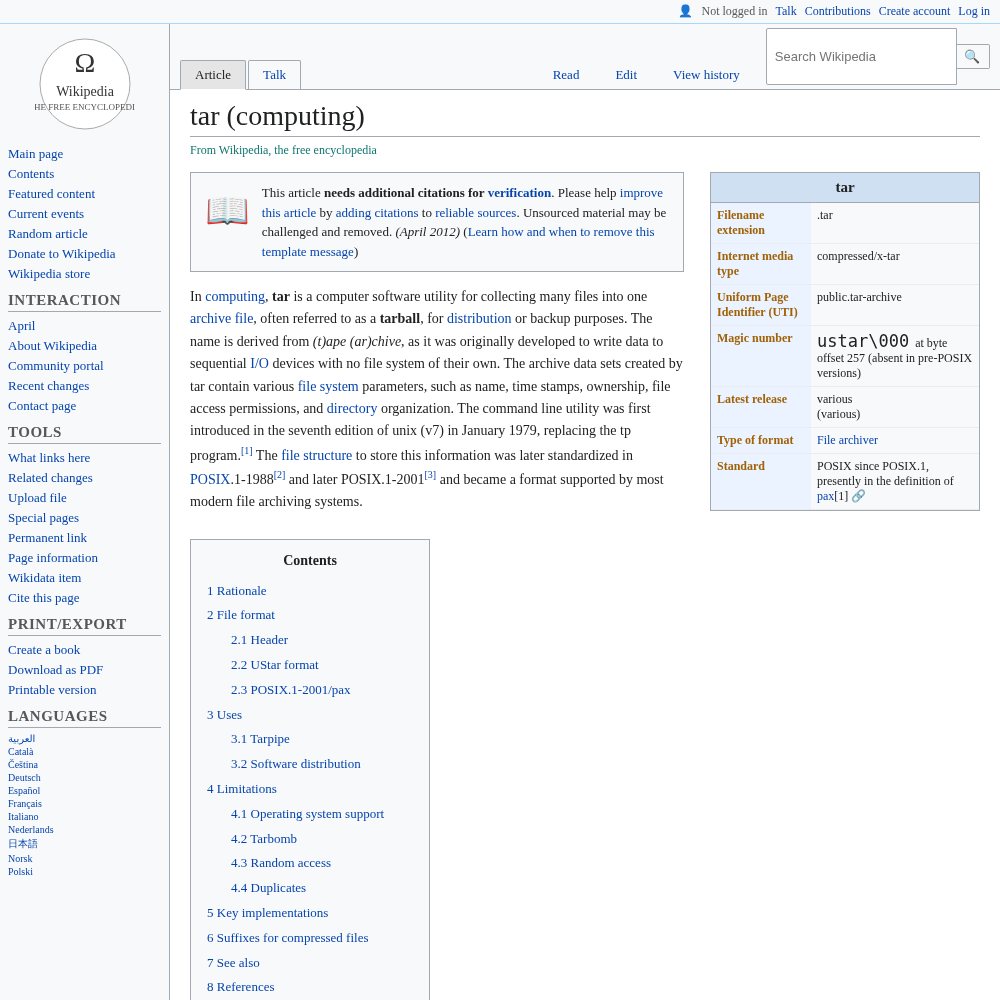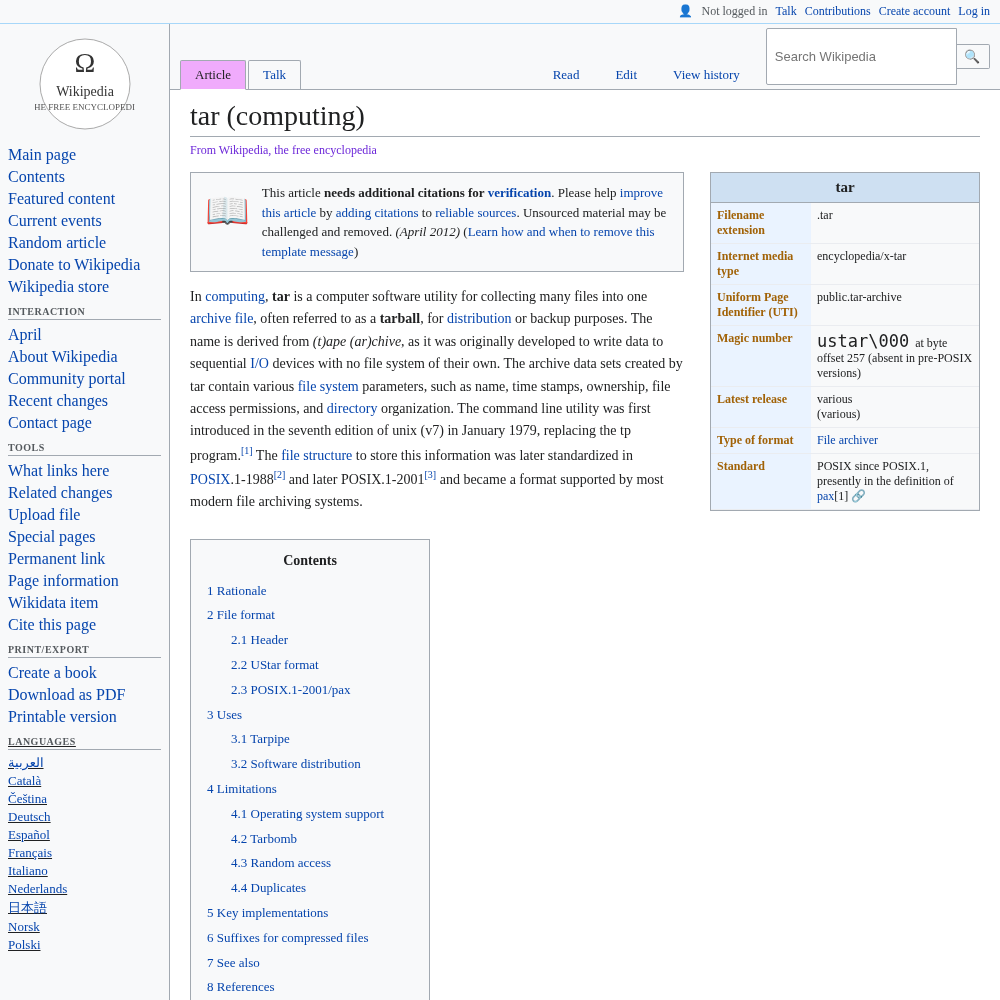--- a/index.html
+++ b/index.html
@@ -10,43 +10,43 @@
     #outer { display: flex; flex-direction: column; width: 1000px; min-height: 1000px; }
     #header-top { display: flex; justify-content: flex-end; align-items: center; padding: 4px 10px; font-size: 12px; color: #54595d; border-bottom: 1px solid #a7d7f9; background: #f8f9fa; gap: 8px; }
     #header-top a { color: #0645ad; }
     #main-layout { display: flex; flex: 1; }
 
     
     #sidebar { width: 170px; min-width: 170px; padding: 10px 8px; font-size: 13px; border-right: 1px solid #a2a9b1; background: #f8f9fa; }
     #sidebar-logo { display: flex; flex-direction: column; align-items: center; margin-bottom: 10px; }
 
     .sidebar-section { margin-bottom: 8px; }
-    .sidebar-section-title { font-size: 10px; color: #54595d; font-weight: bold; margin: 8px 0 4px 0; text-transform: uppercase; letter-spacing: 0.5px; border-bottom: 1px solid #a2a9b1; padding-bottom: 2px; }
-    .sidebar-item { display: block; padding: 2px 0; font-size: 16px; color: #0645ad; cursor: pointer; }
+    .sidebar-section-title { font-size: 15px; color: #54595d; font-weight: bold; margin: 8px 0 4px 0; text-transform: uppercase; letter-spacing: 0.5px; border-bottom: 1px solid #a2a9b1; padding-bottom: 2px; }
+    .sidebar-item { display: block; padding: 2px 0; font-size: 13px; color: #0645ad; cursor: pointer; }
 
     
     #content-area { flex: 1; display: flex; flex-direction: column; }
 
     
     #tab-bar { display: flex; align-items: flex-end; border-bottom: 1px solid #a2a9b1; background: #f8f9fa; padding: 0 10px; }
     .tab-group-left { display: flex; gap: 0; }
     .tab-group-right { display: flex; gap: 16px; margin-left: auto; align-items: flex-end; }
     .tab { padding: 6px 14px; font-size: 13px; cursor: pointer; border: 1px solid #a2a9b1; border-bottom: none; background: #f8f9fa; color: #0645ad; margin-right: 2px; border-radius: 2px 2px 0 0; }
-    .tab.active { background: #f0abfc; color: #202122; border-bottom: 1px solid #fff; margin-bottom: -1px; z-index: 1; }
+    .tab.active { background: #e5e5e5; color: #202122; border-bottom: 1px solid #fff; margin-bottom: -1px; z-index: 1; }
     .tab-right { padding: 6px 10px; font-size: 13px; cursor: pointer; color: #0645ad; }
 
     
     #search-bar { display: flex; align-items: center; padding: 4px 0; }
     #search-input { width: 191px; padding: 20px 8px; font-size: 13px; border: 1px solid #a2a9b1; border-radius: 2px 0 0 2px; }
     #search-btn { padding: 4px 8px; border: 1px solid #a2a9b1; border-left: none; background: #f8f9fa; cursor: pointer; font-size: 13px; border-radius: 0 2px 2px 0; }
 
     
     #article { padding: 10px 20px 20px 20px; }
     #article-title { font-family: 'Linux Libertine', Georgia, serif; font-size: 28px; font-weight: normal; border-bottom: 1px solid #a2a9b1; margin-bottom: 6px; padding-bottom: 4px; }
-    #article-subtitle { font-size: 12px; color: #6d28d9; margin-bottom: 14px; }
+    #article-subtitle { font-size: 12px; color: #0f766e; margin-bottom: 14px; }
 
     
     #article-body { display: flex; gap: 16px; }
     #article-text { flex: 1; font-size: 14px; line-height: 1.6; }
 
     
     #infobox { width: 270px; min-width: 270px; border: 1px solid #a2a9b1; font-size: 13px; margin-left: 10px; background: #f8f9fa; align-self: flex-start; }
     .infobox-title { background: #cee0f2; text-align: center; font-weight: bold; font-size: 15px; padding: 6px; border-bottom: 1px solid #a2a9b1; }
     .infobox-row { display: flex; border-bottom: 1px solid #eaecf0; }
     .infobox-label { width: 100px; min-width: 100px; font-weight: bold; padding: 5px 6px; color: #a16207; background: #eaf3ff; font-size: 12px; }
@@ -63,22 +63,22 @@
     .contents-box { border: 1px solid #a2a9b1; background: #f8f9fa; padding: 10px 16px; display: inline-block; margin: 14px 0; min-width: 240px; }
     .contents-title { font-weight: bold; text-align: center; margin-bottom: 6px; font-size: 14px; }
     .contents-item { padding: 2px 0; font-size: 13px; }
     .contents-item a { color: #0645ad; }
     .contents-sub { padding-left: 24px; }
 
     sup { font-size: 10px; }
     sup a { color: #0645ad; }
 
     
-    .lang-section { margin-top: 2px; text-decoration: underline; }
-    .lang-item { display: block; padding: 1px 0; font-size: 13px; color: #0645ad; }
+    .lang-section { margin-top: 2px; }
+    .lang-item { display: block; padding: 1px 0; font-size: 10px; color: #0645ad; }
   </style>
 </head>
 <body>
 
 <div id="outer">
 
   <div id="header-top">
     <span>👤</span>
     <span>Not logged in</span>
     <a>Talk</a>
@@ -254,21 +254,21 @@
           </div>
 
           <div id="infobox">
             <div class="infobox-title">tar</div>
             <div class="infobox-row">
               <div class="infobox-label">Filename extension</div>
               <div class="infobox-value">.tar</div>
             </div>
             <div class="infobox-row">
               <div class="infobox-label">Internet media type</div>
-              <div class="infobox-value">encyclopedia/x-tar</div>
+              <div class="infobox-value">compressed/x-tar</div>
             </div>
             <div class="infobox-row">
               <div class="infobox-label">Uniform Page Identifier (UTI)</div>
               <div class="infobox-value">public.tar-archive</div>
             </div>
             <div class="infobox-row">
               <div class="infobox-label">Magic number</div>
               <div class="infobox-value">
                 <code style="font-size:17px;">ustar\000</code> &nbsp;at byte offset 257 (absent in pre-POSIX versions)
               </div>

